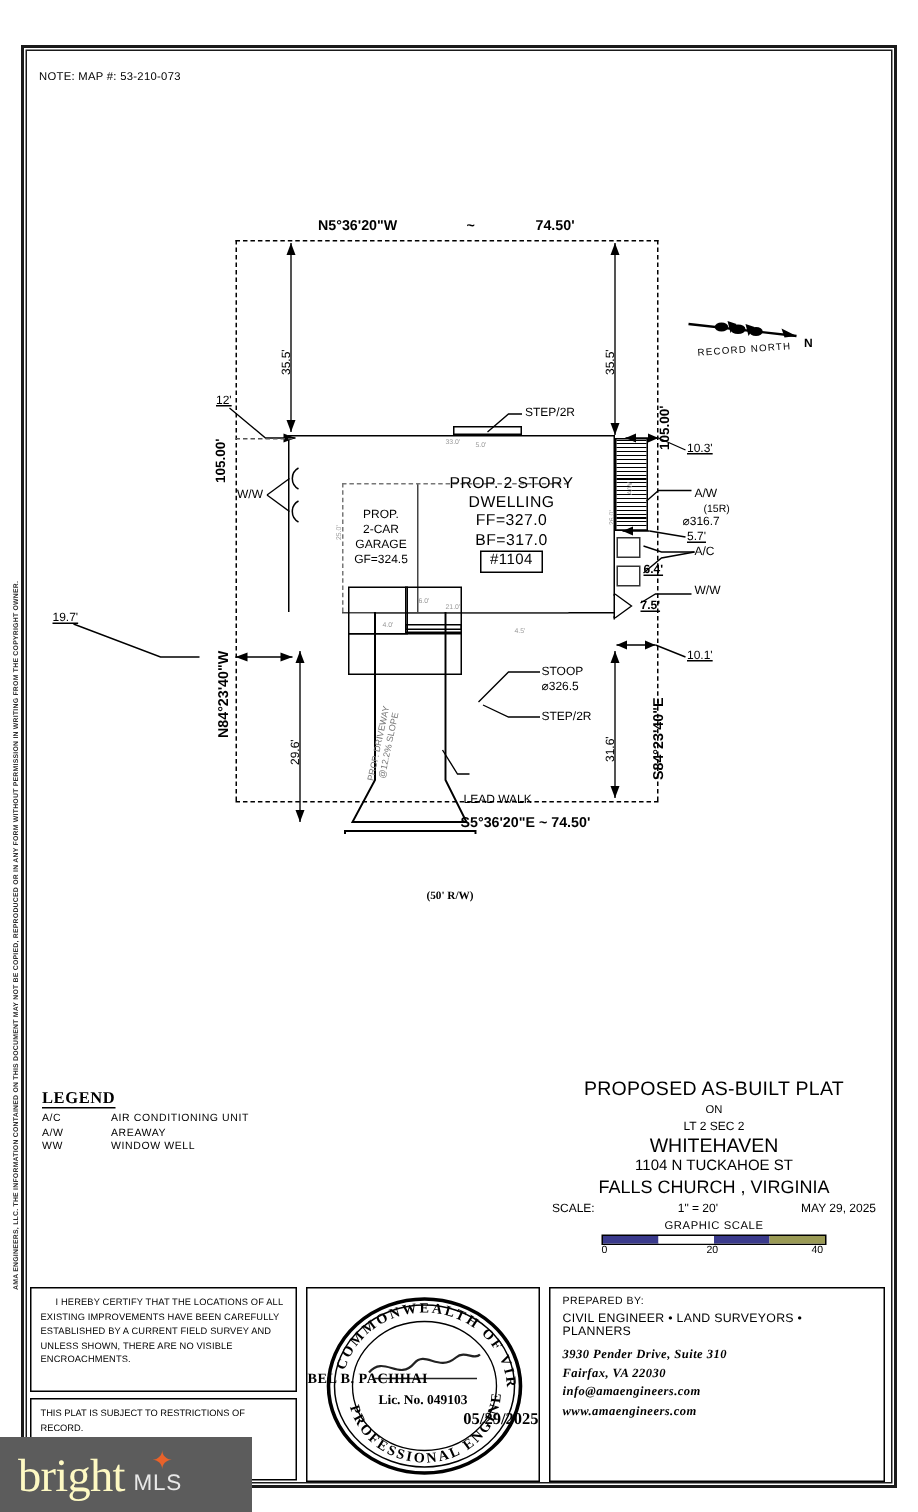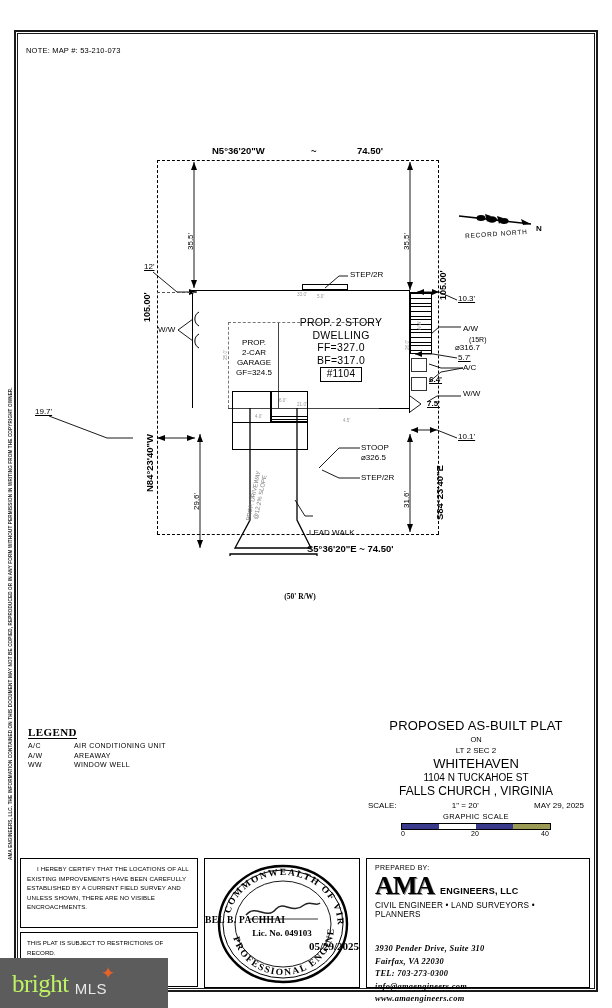--- a/index.html
+++ b/index.html
@@ -260,21 +260,21 @@
     line-height: 24px;
     color: #000;
     text-shadow: 1px 1px 0 #888;
   }
   #ama-llc {
     font-size: 9px; font-weight: bold; letter-spacing: 0.2px;
     margin-left: 6px; margin-bottom: 2px;
   }
   #ama-disc { font-size: 8.2px; letter-spacing: 0.2px; margin-top: 3px; }
   #ama-addr {
-    margin-top: 24px;
+    margin-top: 5px;
     font-family: "Liberation Serif", serif;
     font-style: italic;
     font-weight: bold;
     font-size: 8.4px;
     line-height: 12.5px;
     letter-spacing: 0.3px;
   }
 
   
   #seal {
@@ -306,21 +306,21 @@
   
   #brightmls {
     position: absolute;
     left: 0; top: 958px;
     width: 168px; height: 50px;
     background: #5c5c5c;
     display: flex; align-items: center;
   }
   #bright-word {
     font-family: "Liberation Serif", serif;
-    font-size: 25px; color: #bef264;
+    font-size: 31px; color: #fef9c3;
     margin-left: 12px; line-height: 31px;
     letter-spacing: -0.5px;
   }
   #bright-mls {
     font-family: "Liberation Sans", sans-serif;
     font-size: 15px; color: #e8e8e8;
     margin-left: 6px; margin-top: 10px; letter-spacing: 0.5px;
   }
   #bright-spark {
     position: absolute;
@@ -609,29 +609,24 @@
       <path d="M32,52 C42,40 52,58 62,46 C70,37 78,52 90,42 C96,37 102,44 106,40" stroke="#222" stroke-width="1.5" fill="none"></path>
       <path d="M36,56 L104,56" stroke="#222" stroke-width="0.9"></path>
     </svg>
     <div id="seal-name">BEL B. PACHHAI</div>
     <div id="seal-lic">Lic. No. 049103</div>
     <div id="seal-date">05/29/2025</div>
   </div>
 
   <div id="prepared-block">
     <div id="prepared-label">PREPARED BY:</div>
-    <div id="ama-row">
-      <div id="ama-logo">AMA</div>
-      <div id="ama-llc">ENGINEERS, LLC</div>
-    </div>
     <div id="ama-disc">CIVIL ENGINEER • LAND SURVEYORS • PLANNERS</div>
     <div id="ama-addr">
       <div>3930 Pender Drive, Suite 310</div>
       <div>Fairfax, VA 22030</div>
-      <div>TEL: 703-273-0300</div>
       <div>info@amaengineers.com</div>
       <div>www.amaengineers.com</div>
     </div>
   </div>
 
   <div id="brightmls">
     <span id="bright-word">bright</span>
     <span id="bright-mls">MLS</span>
     <span id="bright-spark">✦</span>
   </div>

